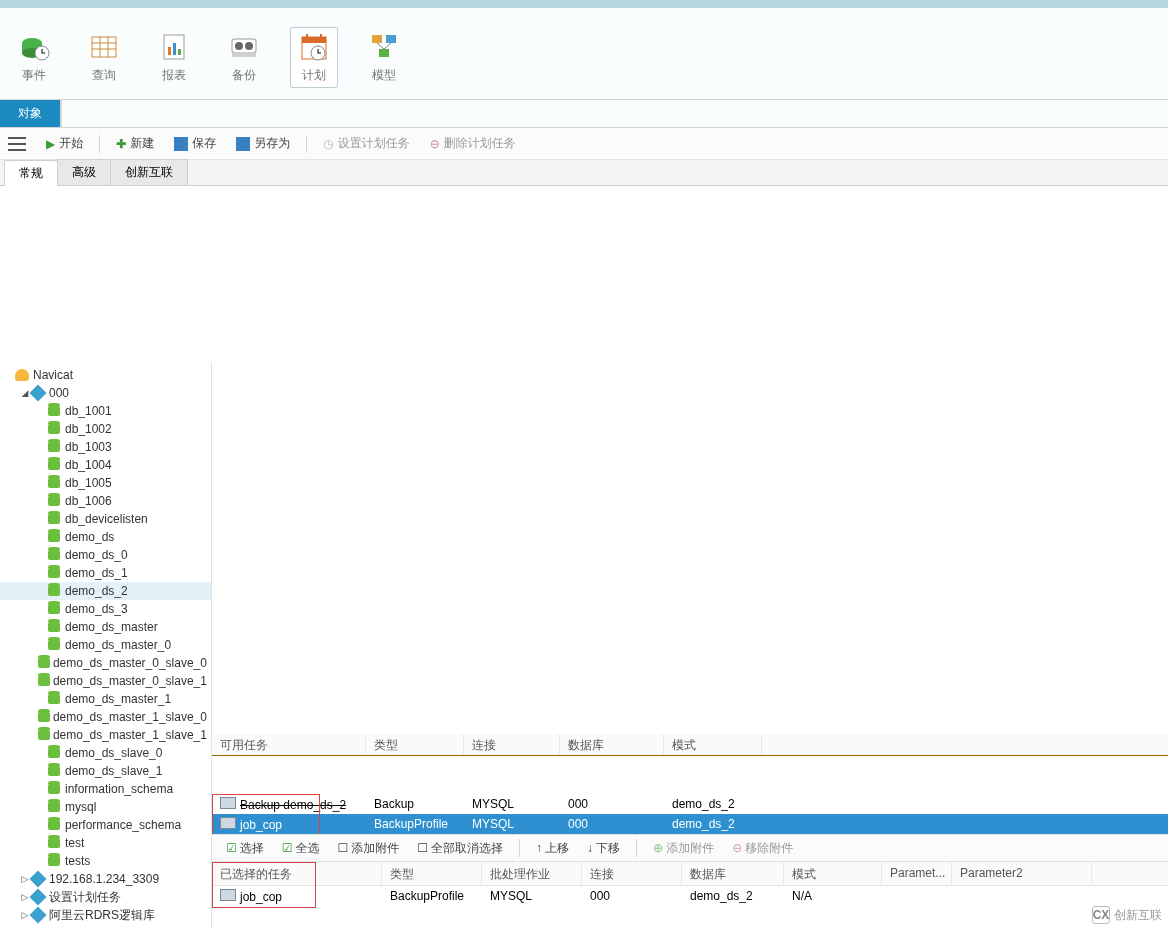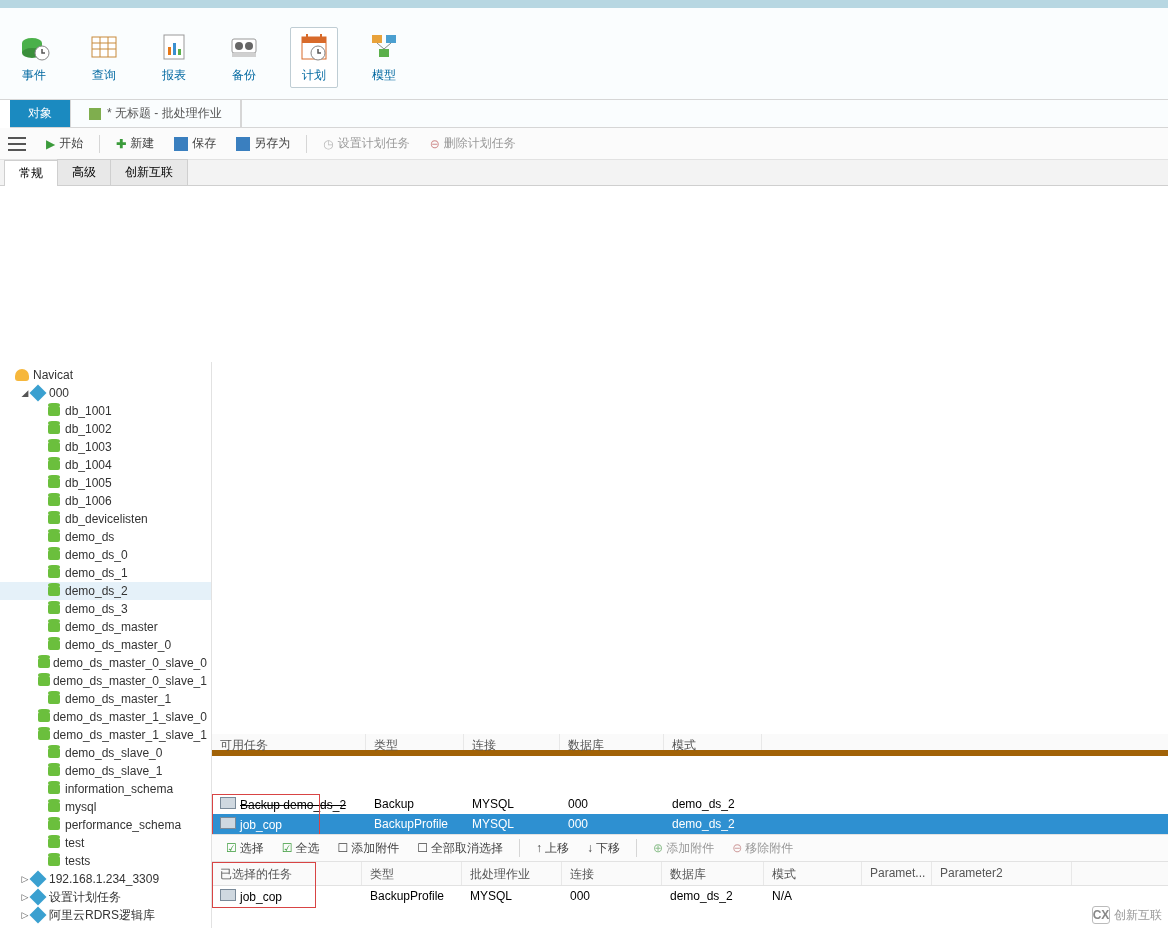--- a/index.html
+++ b/index.html
@@ -4,23 +4,23 @@
 <style>
 * { box-sizing: border-box; margin: 0; padding: 0; font-family: "Microsoft YaHei", Arial, sans-serif; font-size: 12px; }
 body { background: #fff; width: 1168px; height: 928px; overflow: hidden; position: relative; }
 
 .title-bar { height: 8px; background: #b7d7e2; }
 
 .ribbon { height: 92px; background: #fafdfe; border-bottom: 1px solid #d6d6d6; display: flex; align-items: center; padding: 8px 10px 0; gap: 22px; }
 .ribbon-item { display: flex; flex-direction: column; align-items: center; gap: 4px; padding: 4px 8px; cursor: pointer; }
 .ribbon-item.active { background: #fff; border: 1px solid #bfcdd4; border-radius: 2px; padding: 3px 7px; }
 .ribbon-icon { width: 32px; height: 32px; display: flex; align-items: center; justify-content: center; }
-.ribbon-label { color: #0369a1; font-size: 12px; }
-
-.tabs-bar { height: 28px; background: #fafdfe; border-bottom: 1px solid #d6d6d6; display: flex; align-items: stretch; margin-left: 10px; }
+.ribbon-label { color: #737373; font-size: 12px; }
+
+.tabs-bar { height: 28px; background: #fafdfe; border-bottom: 1px solid #d6d6d6; display: flex; align-items: stretch; }
 .tab { display: flex; align-items: center; padding: 0 18px; font-size: 12px; color: #555; border-right: 1px solid #d6d6d6; cursor: pointer; gap: 6px; }
 .tab.active { background: #1b8ac0; color: #fff; }
 .tab-close { width: 28px; border-left: 1px solid #d6d6d6; display: flex; align-items: center; justify-content: center; cursor: pointer; }
 
 .toolbar { height: 32px; background: #fbfbfb; border-bottom: 1px solid #e2e2e2; display: flex; align-items: center; padding: 0 8px; gap: 4px; }
 .menu-icon { width: 18px; height: 14px; border-top: 2px solid #555; border-bottom: 2px solid #555; position: relative; margin-right: 8px; cursor: pointer; }
 .menu-icon:before { content: ""; position: absolute; top: 4px; width: 100%; border-top: 2px solid #555; }
 .tb-btn { display: flex; align-items: center; gap: 4px; padding: 3px 8px; cursor: pointer; color: #444; }
 .tb-btn.disabled { color: #999; }
 .tb-sep { width: 1px; height: 18px; background: #d6d6d6; margin: 0 4px; }
@@ -32,21 +32,21 @@
 .main { display: flex; height: 742px; align-items: flex-end; }
 .sidebar { width: 212px; border-right: 1px solid #e2e2e2; overflow-y: auto; padding: 4px 0; }
 .tree-row { display: flex; align-items: center; height: 18px; padding: 0 4px; cursor: pointer; white-space: nowrap; color: #333; }
 .tree-row.selected { background: #e5f1f9; }
 .tree-indent { display: inline-block; }
 .tree-chevron { width: 10px; height: 10px; display: inline-flex; align-items: center; justify-content: center; font-size: 9px; color: #555; }
 .tree-icon { width: 16px; height: 16px; margin-right: 3px; display: inline-flex; align-items: center; justify-content: center; }
 
 .content { flex: 1; display: flex; flex-direction: column; }
 
-.grid-header { display: flex; height: 22px; border-bottom: 6px solid #a16207; background: #fafafa; }
+.grid-header { display: flex; height: 22px; border-bottom: 1px solid #a16207; background: #fafafa; }
 .grid-header .col { padding: 3px 8px; border-right: 1px solid #e8e8e8; color: #555; font-size: 12px; }
 .grid-body { flex: 1; overflow: auto; }
 .grid-row { display: flex; height: 20px; align-items: center; cursor: pointer; }
 .grid-row.selected { background: #2e90d1; color: #fff; }
 .grid-row .col { padding: 2px 8px; overflow: hidden; text-overflow: ellipsis; white-space: nowrap; }
 .grid-row.strike .col:first-child span.txt { text-decoration: line-through; }
 .red-box { border: 1px solid #d84444; }
 
 .c-task { width: 154px; }
 .c-type { width: 98px; }
@@ -56,21 +56,21 @@
 
 .sel-toolbar { height: 28px; background: #fbfbfb; border-top: 1px solid #e2e2e2; border-bottom: 1px solid #e2e2e2; display: flex; align-items: center; padding: 0 8px; gap: 6px; }
 .sel-btn { display: flex; align-items: center; gap: 3px; padding: 2px 6px; cursor: pointer; color: #444; }
 .sel-btn.disabled { color: #999; }
 
 .sel-grid-header { display: flex; height: 24px; border-bottom: 1px solid #e2e2e2; background: #fafafa; }
 .sel-grid-header .scol { padding: 4px 8px; border-right: 1px solid #e8e8e8; color: #555; }
 .sel-grid-body { height: 42px; }
 .sel-row { display: flex; height: 20px; align-items: center; }
 .sel-row .scol { padding: 2px 8px; }
-.sc-task { width: 150px; }
+.sc-task { width: 170px; }
 .sc-type { width: 100px; }
 .sc-ctype { width: 100px; }
 .sc-conn { width: 100px; }
 .sc-db { width: 102px; }
 .sc-mode { width: 98px; }
 .sc-p1 { width: 70px; }
 .sc-p2 { width: 140px; }
 
 .watermark { position: absolute; right: 6px; bottom: 4px; font-size: 11px; color: #999; display: flex; align-items: center; gap: 4px; }
 .watermark .wm-icon { width: 18px; height: 18px; border: 1px solid #bbb; border-radius: 3px; display: flex; align-items: center; justify-content: center; font-weight: bold; color: #888; }
@@ -160,24 +160,20 @@
         </svg>
     </span>
     <span class="ribbon-label">模型</span>
   </div>
 </div>
 
 <div class="tabs-bar">
   <div class="tab active">
       <span>对象</span>
     </div>
-  <div class="tab">
-    <span style="width:12px;height:12px;background:#7fae4e;"></span>
-    <span>* 无标题 - 批处理作业</span>
-  </div>
   <div class="tab-close"></div>
 </div>
 
 <div class="toolbar">
   <span class="menu-icon"></span>
   <div class="tb-btn">
     <span style="color:#3b9b3b;">▶</span>
     <span>开始</span>
   </div>
   <span class="tb-sep"></span>

